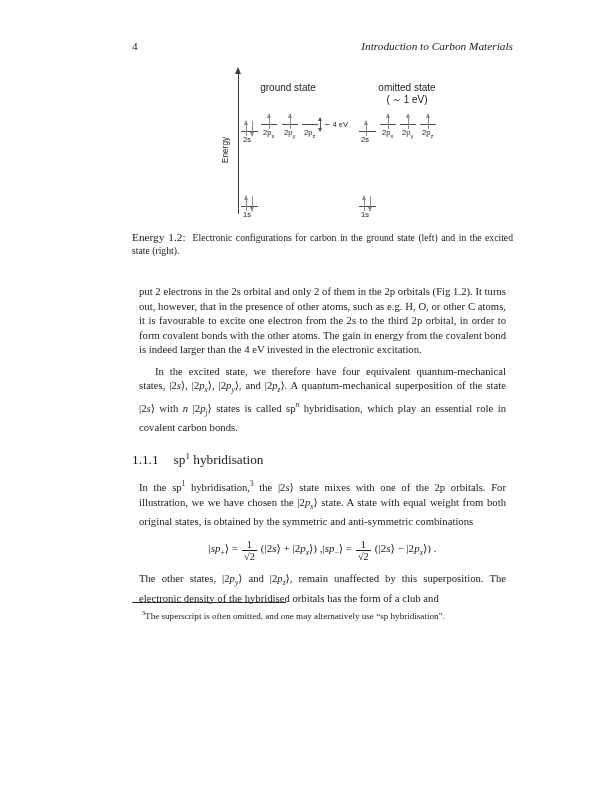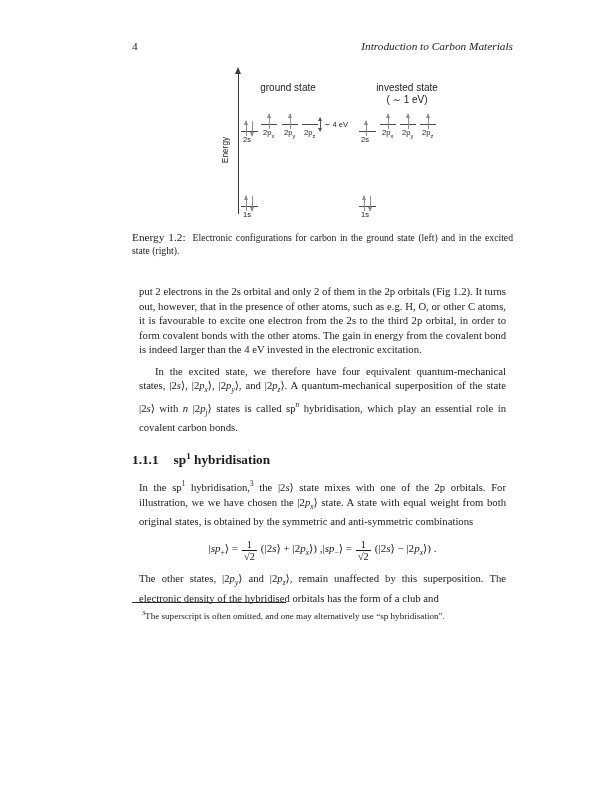--- a/index.html
+++ b/index.html
@@ -42,21 +42,21 @@
   .caption {position:absolute;left:132px;top:231px;width:381px;margin:0;
             font-size:9.7px;line-height:13.4px;text-align:justify;}
   .cap-label {font-size:11.3px;margin-right:7px;}
 
   
   .body-col {position:absolute;left:132px;top:277px;width:381px;font-size:10.7px;line-height:14.55px;}
   .para {margin:7px;text-align:justify;}
   .para.indent {text-indent:16px;}
   sub {font-size:68%;}
   sup {font-size:68%;}
-  .sec-head {margin:16px 0 10px 0;font-size:13.3px;font-weight:700;line-height:1.15;}
+  .sec-head {margin:16px 0 10px 0;font-size:13.3px;font-weight:400;line-height:1.15;}
   .sec-num {margin-right:15px;}
 
   .equation {display:flex;justify-content:center;align-items:center;
              margin:10px 0 9px 0;font-size:11px;}
   .eq {display:inline-flex;align-items:center;white-space:pre;}
   .frac {display:inline-flex;flex-direction:column;align-items:center;
          margin:0 4px;line-height:1.1;font-size:10.3px;}
   .frac .den {border-top:1px solid #1b1b1b;padding:0 2px;}
 
   
@@ -74,21 +74,21 @@
     <span class="run-title">Introduction to Carbon Materials</span>
   </header>
 
   <div class="figure">
 
     <div class="ax-line"></div>
     <div class="ax-head"></div>
     <div class="ax-label">Energy</div>
 
     <div class="ftitle" style="left:80px;top:16px">ground state</div>
-    <div class="ftitle" style="left:199px;top:16px">invested state</div>
+    <div class="ftitle" style="left:199px;top:16px">omitted state</div>
     <div class="ftitle" style="left:199px;top:28px">( ∼ 1 eV)</div>
 
     <div class="lvl" style="left:33px;top:65px;width:17px"></div>
     <div class="ar up" style="left:38px;top:55px"></div>
     <div class="ar dn" style="left:44px;top:55px"></div>
     <span class="olbl" style="left:35px;top:69px">2s</span>
 
     <div class="lvl" style="left:53px;top:58px;width:16px"></div>
     <div class="ar up" style="left:61px;top:48px"></div>
     <span class="olbl" style="left:55px;top:62px"><span>2p</span><sub>x</sub></span>

